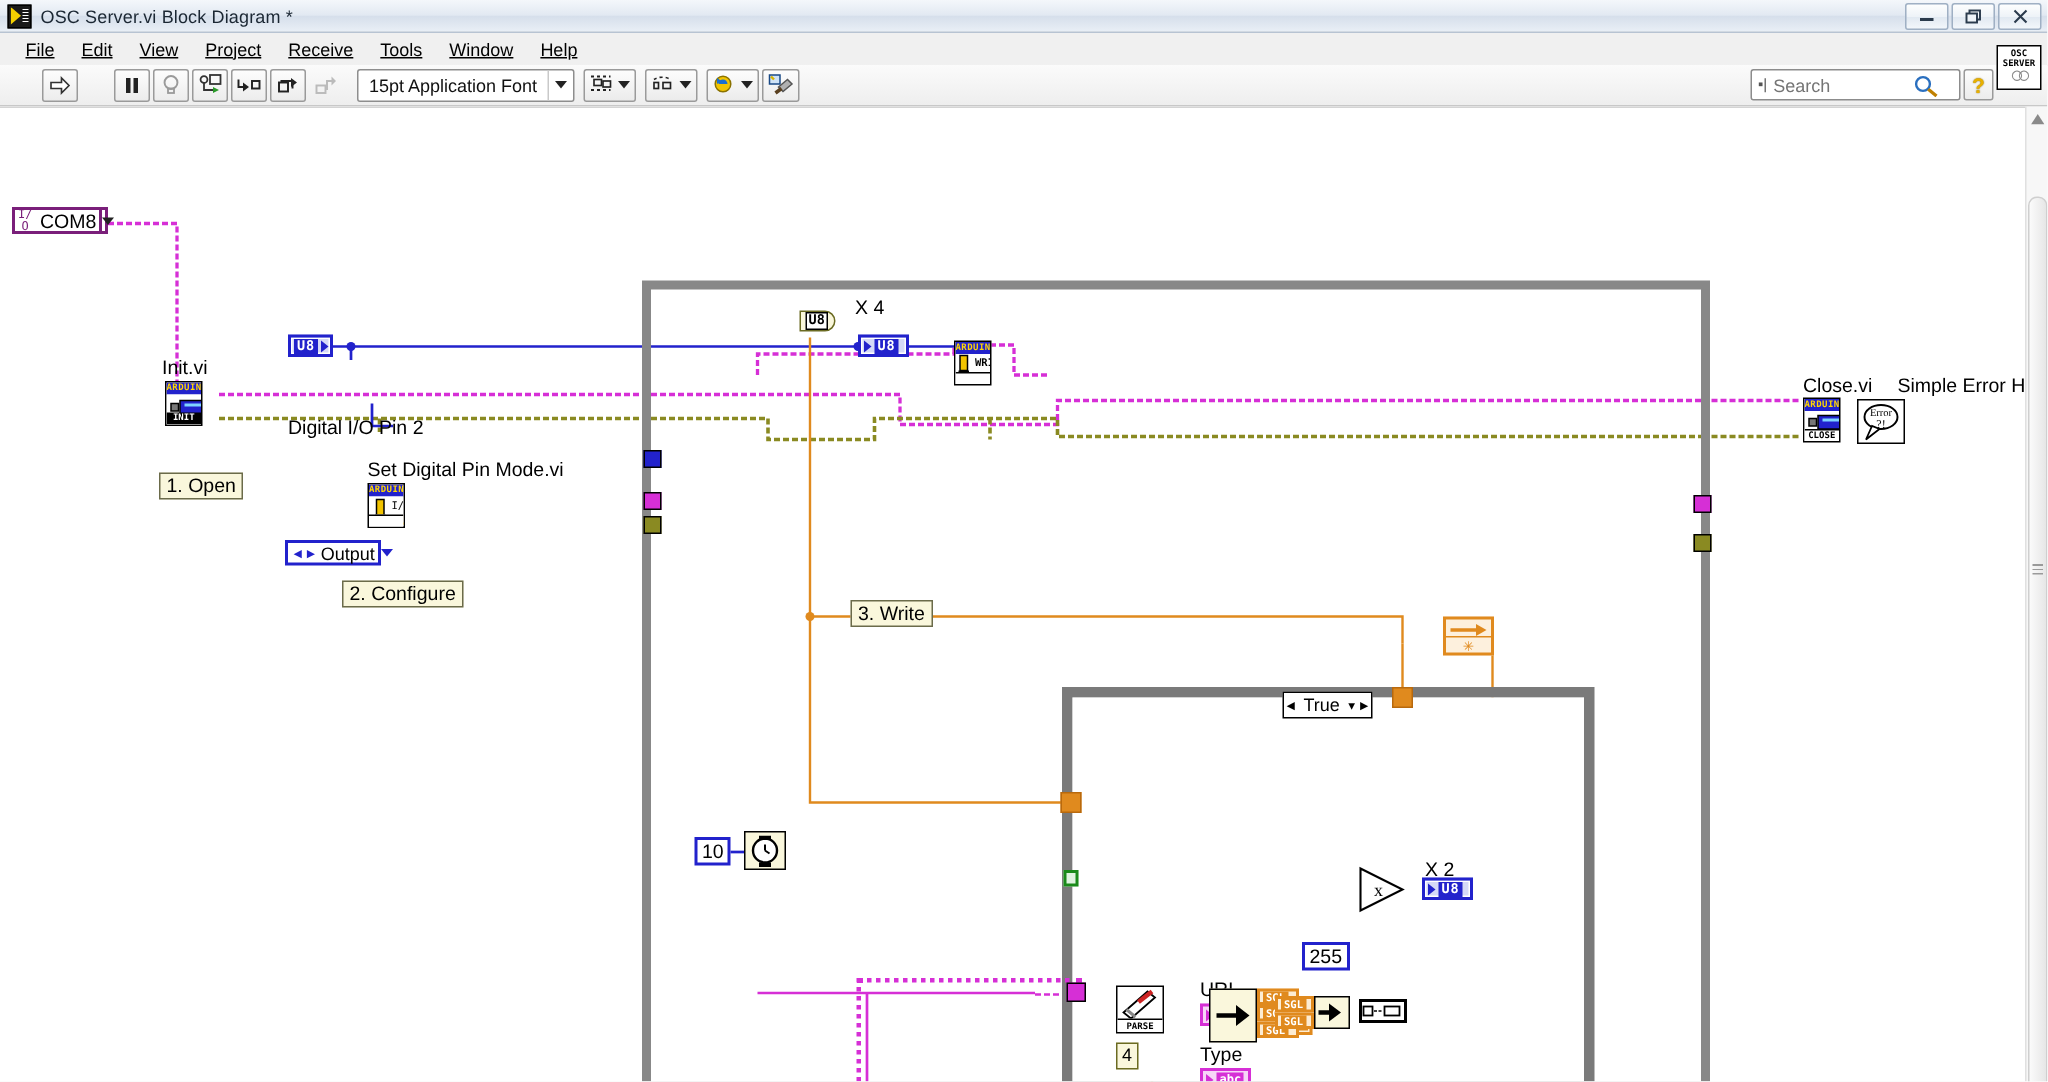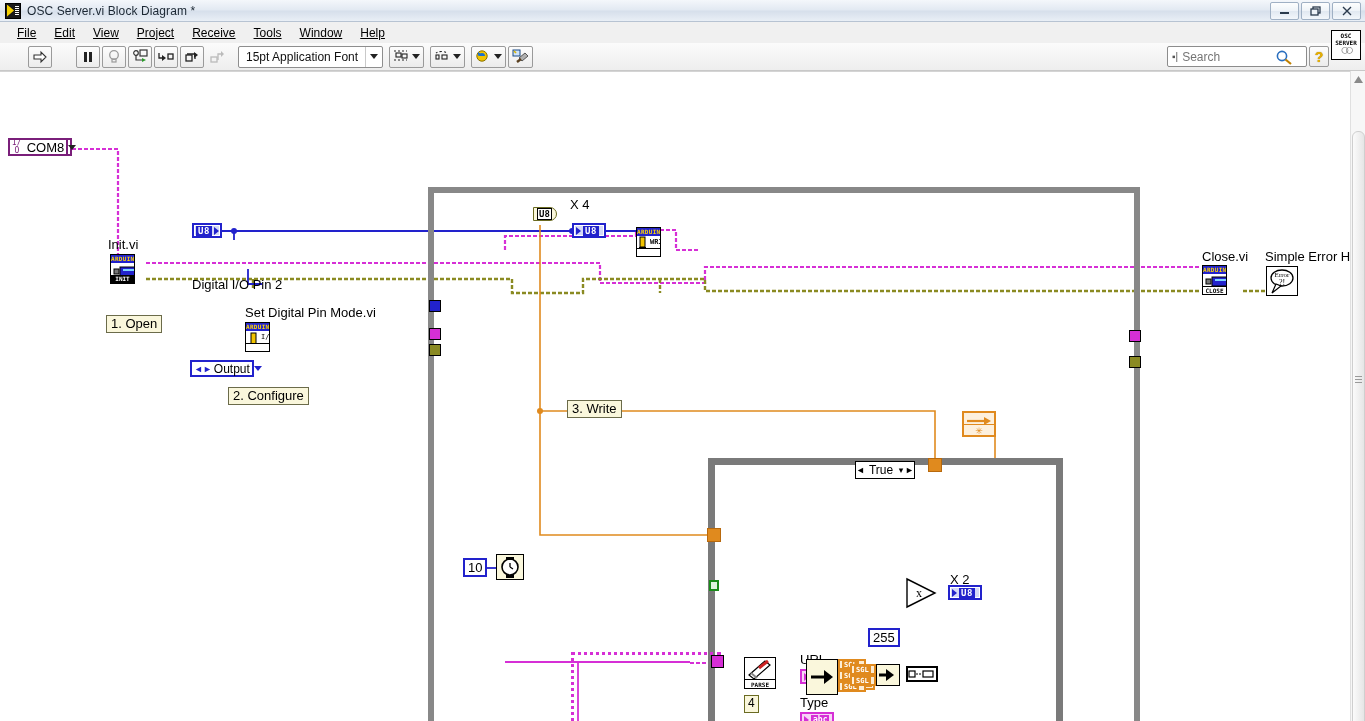--- a/index.html
+++ b/index.html
@@ -581,21 +581,21 @@
         <svg width="38" height="22">
             <rect x="9" y="3" width="22" height="9" fill="#2222cc" stroke="#000"></rect>
             <rect x="12" y="5" width="16" height="2" fill="#7fd4ff"></rect>
             <rect x="3" y="5" width="5" height="5" fill="#777" stroke="#000"></rect>
           </svg>
       </div>
       <div class="ftr" style="background:#fff;color:#000;border-top:1px solid #000;">CLOSE</div>
     </div>
 
     <div class="d lbl" style="left:1265px; top:177px;">Simple Error Ha</div>
-    <div class="d errVI" style="left:1266px; top:194px;">
+    <div class="d errVI" style="left:1238px; top:194px;">
       <svg width="30" height="28">
         <ellipse cx="15" cy="11" rx="11" ry="8" fill="#fff" stroke="#000" stroke-width="1.3"></ellipse>
         <text x="15" y="10" font-size="7" text-anchor="middle" font-family="Liberation Serif" fill="#000">Error</text>
         <text x="15" y="18" font-size="8" text-anchor="middle" font-family="Liberation Serif" fill="#000">?!</text>
         <path d="M9 17 L5 26 L14 19 Z" fill="#fff" stroke="#000" stroke-width="1.2"></path>
       </svg>
     </div>
 
     <div class="d caseSel" style="left:855px; top:389px; width:60px;">
       <div class="ar">◄</div>

